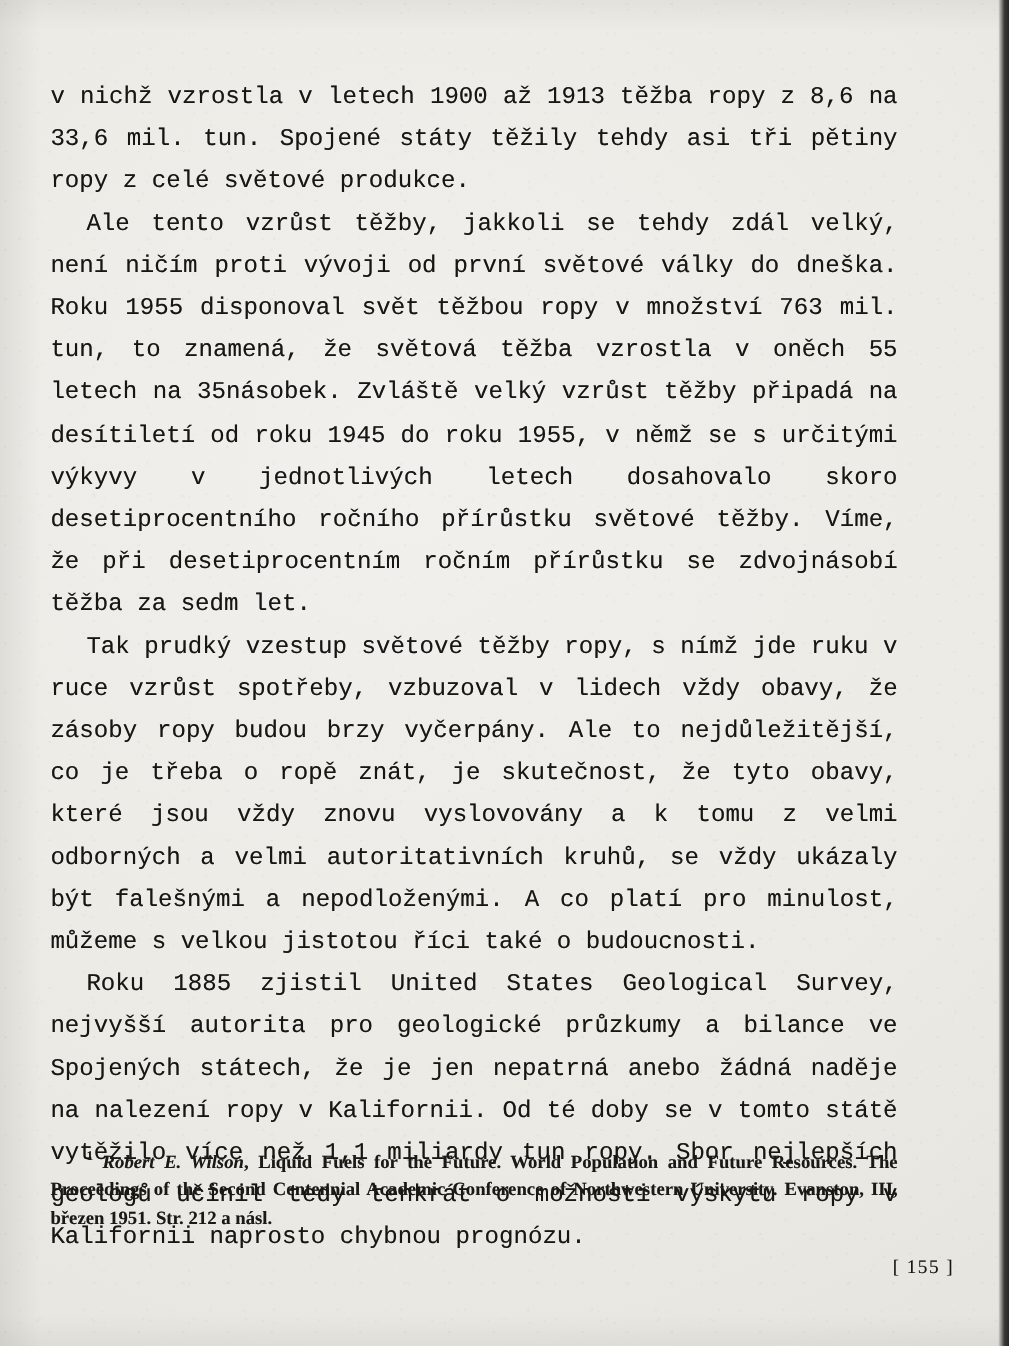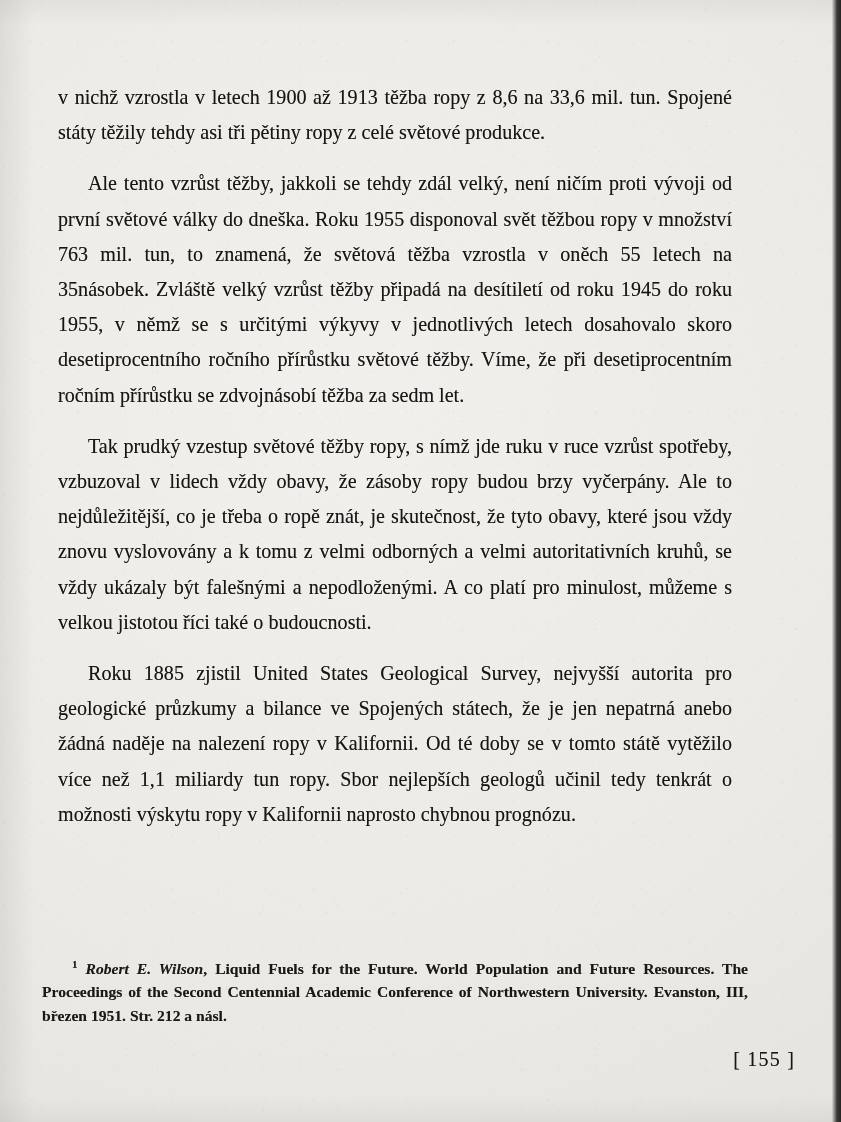--- a/index.html
+++ b/index.html
@@ -61,22 +61,22 @@
   }
 
   .textblock {
     position: absolute;
     left: 42px;
     top: 64px;
     width: 706px;
   }
 
   p.para {
-    margin: 16px;
-    font-family: Liberation Serif, serif;
+    margin: 0;
+    font-family: Liberation Mono, monospace;
     font-size: 20.1px;
     line-height: 35.2px;
     color: #171614;
     text-align: justify;
     text-indent: 30px;
     -webkit-font-smoothing: none;
     text-shadow: 0 0 .55px rgba(20,18,16,.45);
   }
   p.para.first { text-indent: 0; }
 
@@ -108,21 +108,21 @@
     font-size: 11px;
     vertical-align: super;
     line-height: 0;
   }
 
   .folio {
     position: absolute;
     right: 46px;
     top: 1048px;
     font-family: "Liberation Serif", "DejaVu Serif", serif;
-    font-size: 20px;
+    font-size: 16px;
     color: #171614;
     letter-spacing: 1.2px;
     text-shadow: 0 0 .5px rgba(20,18,16,.4);
   }
 </style>
 </head>
 <body>
 
 <div class="page">
 

